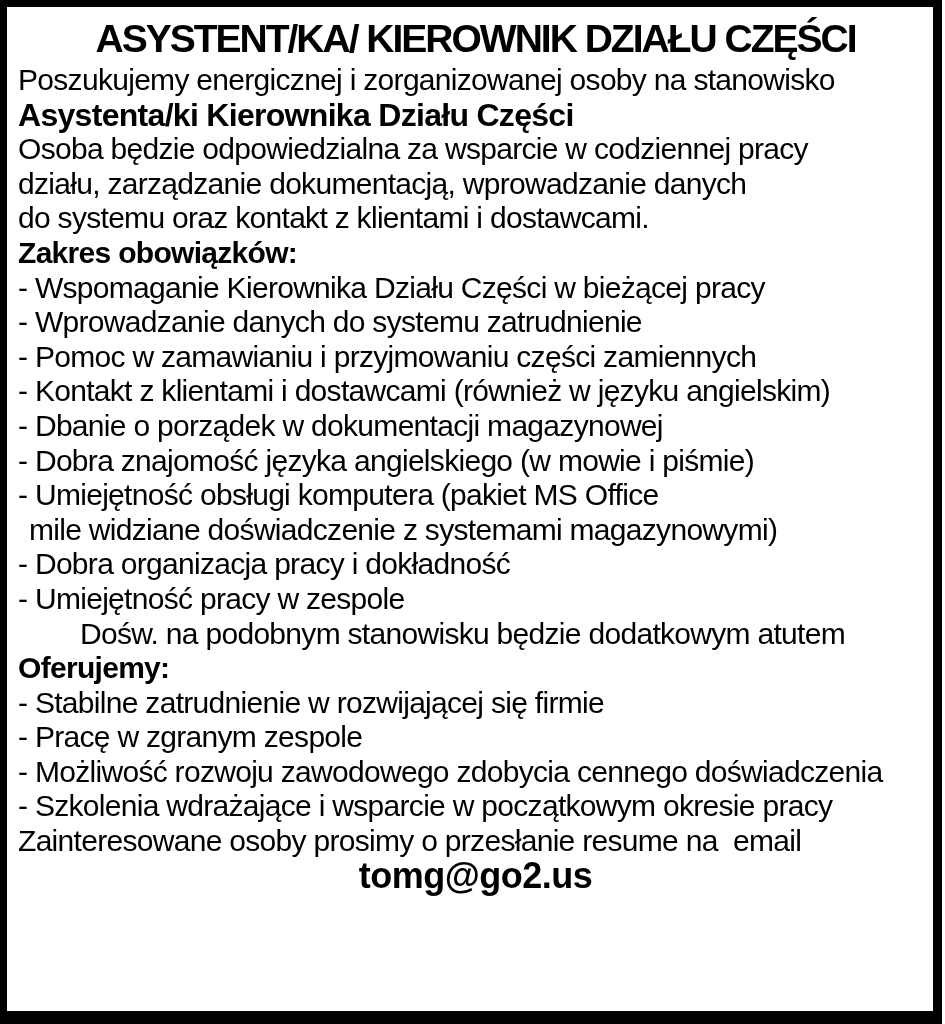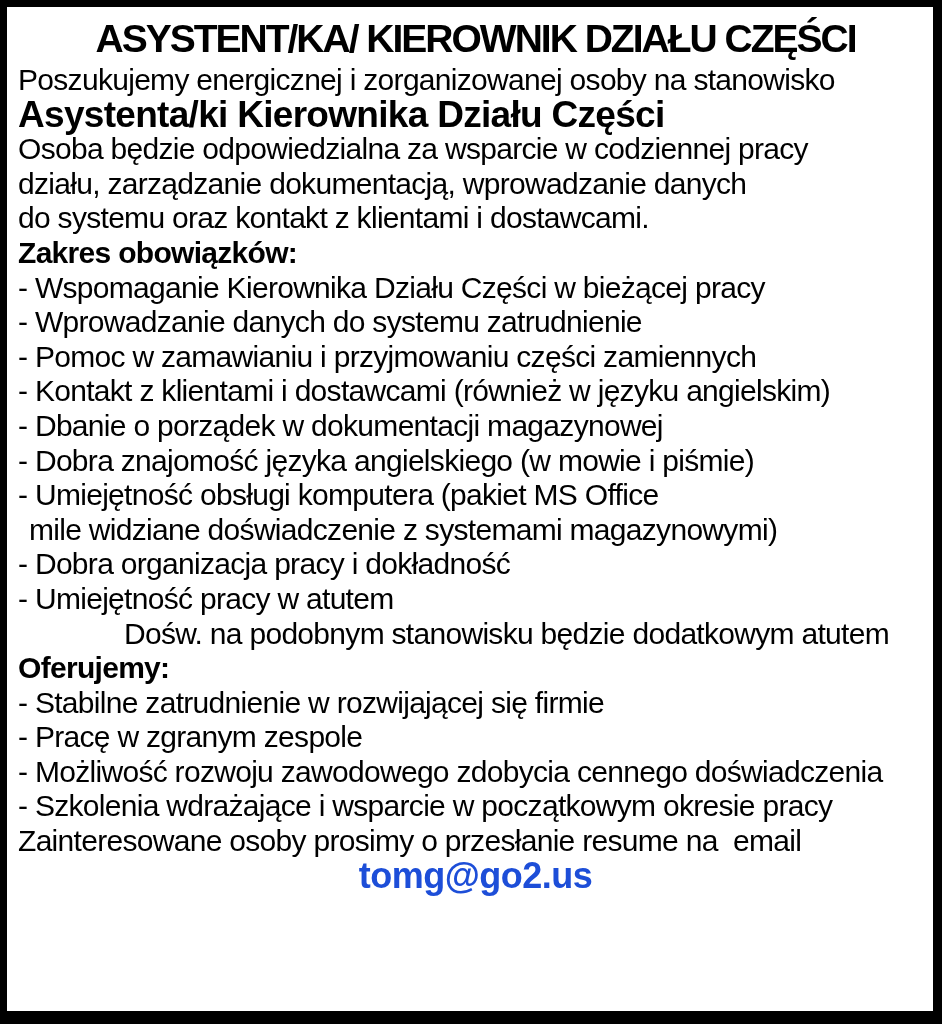--- a/index.html
+++ b/index.html
@@ -40,23 +40,23 @@
   .title {
     font-size: 39px;
     font-weight: bold;
     line-height: 48px;
     letter-spacing: -2px;
     text-align: center;
     white-space: pre;
   }
   .c { text-align: left; }
   .b { font-weight: bold; }
-  .pos { font-size: 37px; }
+  .pos { font-size: 32px; }
   .ind1 { padding-left: 11px; }
-  .ind2 { padding-left: 62px; text-align: center; }
+  .ind2 { padding-left: 62px; }
   .email-line {
     text-align: center;
     line-height: 34.6px;
     white-space: pre;
   }
   .email-link {
     font-size: 36px;
     font-weight: bold;
     letter-spacing: -0.5px;
     text-decoration: none;
@@ -81,26 +81,26 @@
     <div class="line">- Wspomaganie Kierownika Działu Części w bieżącej pracy</div>
     <div class="line">- Wprowadzanie danych do systemu zatrudnienie</div>
     <div class="line">- Pomoc w zamawianiu i przyjmowaniu części zamiennych</div>
     <div class="line">- Kontakt z klientami i dostawcami (również w języku angielskim)</div>
     <div class="line">- Dbanie o porządek w dokumentacji magazynowej</div>
 
     <div class="line">- Dobra znajomość języka angielskiego (w mowie i piśmie)</div>
     <div class="line">- Umiejętność obsługi komputera (pakiet MS Office</div>
     <div class="line ind1">mile widziane doświadczenie z systemami magazynowymi)</div>
     <div class="line">- Dobra organizacja pracy i dokładność</div>
-    <div class="line">- Umiejętność pracy w atutem</div>
+    <div class="line">- Umiejętność pracy w zespole</div>
     <div class="line ind2">Dośw. na podobnym stanowisku będzie dodatkowym atutem</div>
 
     <div class="line c b">Oferujemy:</div>
     <div class="line">- Stabilne zatrudnienie w rozwijającej się firmie</div>
     <div class="line">- Pracę w zgranym zespole</div>
     <div class="line">- Możliwość rozwoju zawodowego zdobycia cennego doświadczenia</div>
     <div class="line">- Szkolenia wdrażające i wsparcie w początkowym okresie pracy</div>
 
     <div class="line c">Zainteresowane osoby prosimy o przesłanie resume na  email</div>
-    <div class="email-line"><span class="email-link" style="color: #1d4ed8;">tomg@go2.us</span></div>
+    <div class="email-line"><span class="email-link" style="color: #000000;">tomg@go2.us</span></div>
 
   </div>
 </div>
 
 </body></html>

